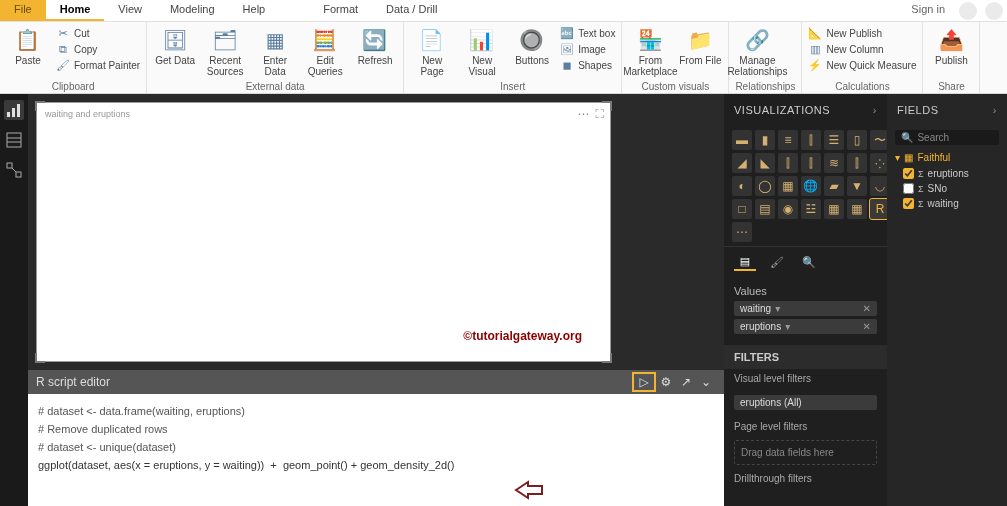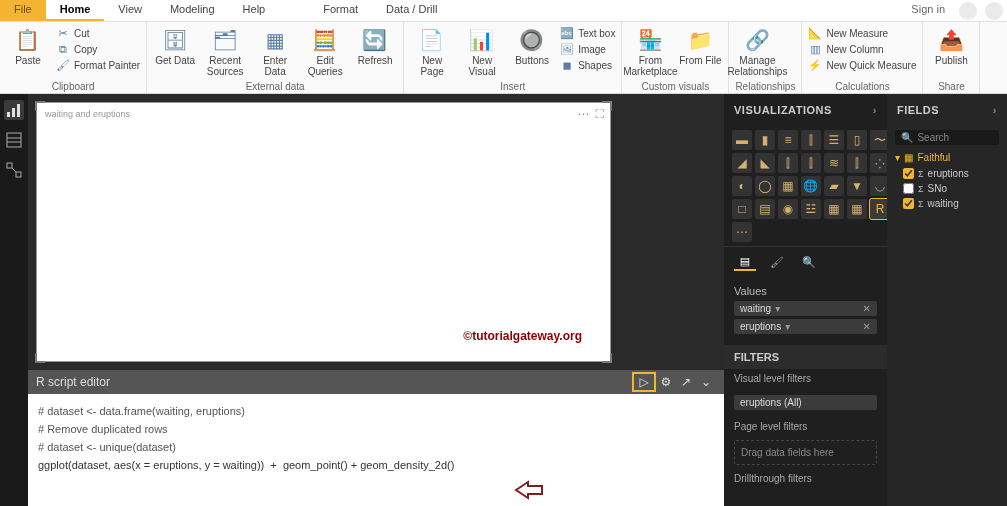--- a/index.html
+++ b/index.html
@@ -43,21 +43,21 @@
 .scripthdr{display:flex;align-items:center;height:24px;background:#555;color:#ddd;padding:0 8px;font-size:12px;}
 .scripthdr .title{flex:1;}
 .scripthdr .sbtn{width:20px;height:20px;display:flex;align-items:center;justify-content:center;cursor:pointer;color:#ddd;}
 .scripthdr .sbtn.highlight{border:2px solid #f3b431;width:24px;height:20px;}
 .scriptbody{background:#fff;flex:0 0 112px;padding:8px 10px;font-size:11px;color:#555;position:relative;}
 .scriptbody .line{line-height:18px;white-space:pre;}
 .scriptbody .arrow{position:absolute;left:486px;top:86px;}
 
 .rightpanes{display:flex;}
 .vizpane{width:163px;background:#1f1f1f;color:#ccc;display:flex;flex-direction:column;}
-.panehdr{display:flex;align-items:center;height:28px;padding:16px 10px;font-size:11px;font-weight:700;letter-spacing:.5px;}
+.panehdr{display:flex;align-items:center;height:28px;padding:16px 10px;font-size:11px;font-weight:400;letter-spacing:.5px;}
 .panehdr .chev{margin-left:auto;color:#888;}
 .vizgrid{display:grid;grid-template-columns:repeat(7,20px);gap:3px;padding:4px 8px;}
 .vizgrid .vbtn{width:20px;height:20px;background:#333;display:flex;align-items:center;justify-content:center;cursor:pointer;color:#d5b171;font-size:12px;border-radius:2px;}
 .vizgrid .vbtn.sel{outline:1.5px solid #f3b431;background:#3a3a3a;color:#f3b431;}
 .viztabs{display:flex;gap:10px;padding:6px 10px;border-top:1px solid #333;}
 .viztabs .vt{width:22px;height:18px;display:flex;align-items:center;justify-content:center;cursor:pointer;color:#aaa;}
 .viztabs .vt.active{border-bottom:2px solid #f3b431;color:#fff;}
 .sect{padding:4px 10px;font-size:11px;}
 .sect .lbl{color:#bbb;margin:4px 0;}
 .fieldchip{display:flex;align-items:center;background:#3b3b3b;border-radius:2px;padding:2px 6px;margin:3px 0;font-size:10px;color:#ddd;}
@@ -208,21 +208,21 @@
         </div>
     </div>
     <div class="label">Relationships</div>
   </div>
 
   <div class="rgroup">
     <div class="buttons">
       <div class="stack">
         <div class="smallbtn">
             <span class="ico">📐</span>
-            <span>New Measure</span>
+            <span>New Publish</span>
           </div>
         <div class="smallbtn">
             <span class="ico">▥</span>
             <span>New Column</span>
           </div>
         <div class="smallbtn">
             <span class="ico">⚡</span>
             <span>New Quick Measure</span>
           </div>
       </div>

